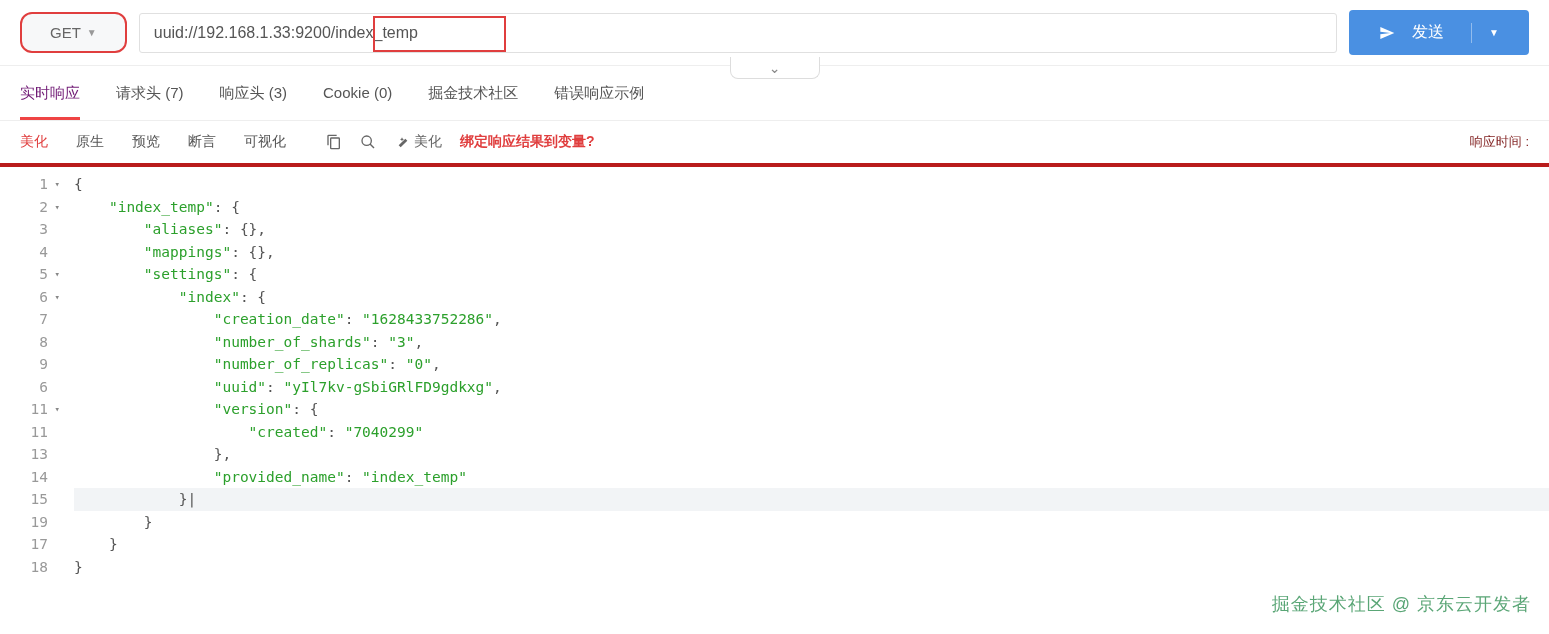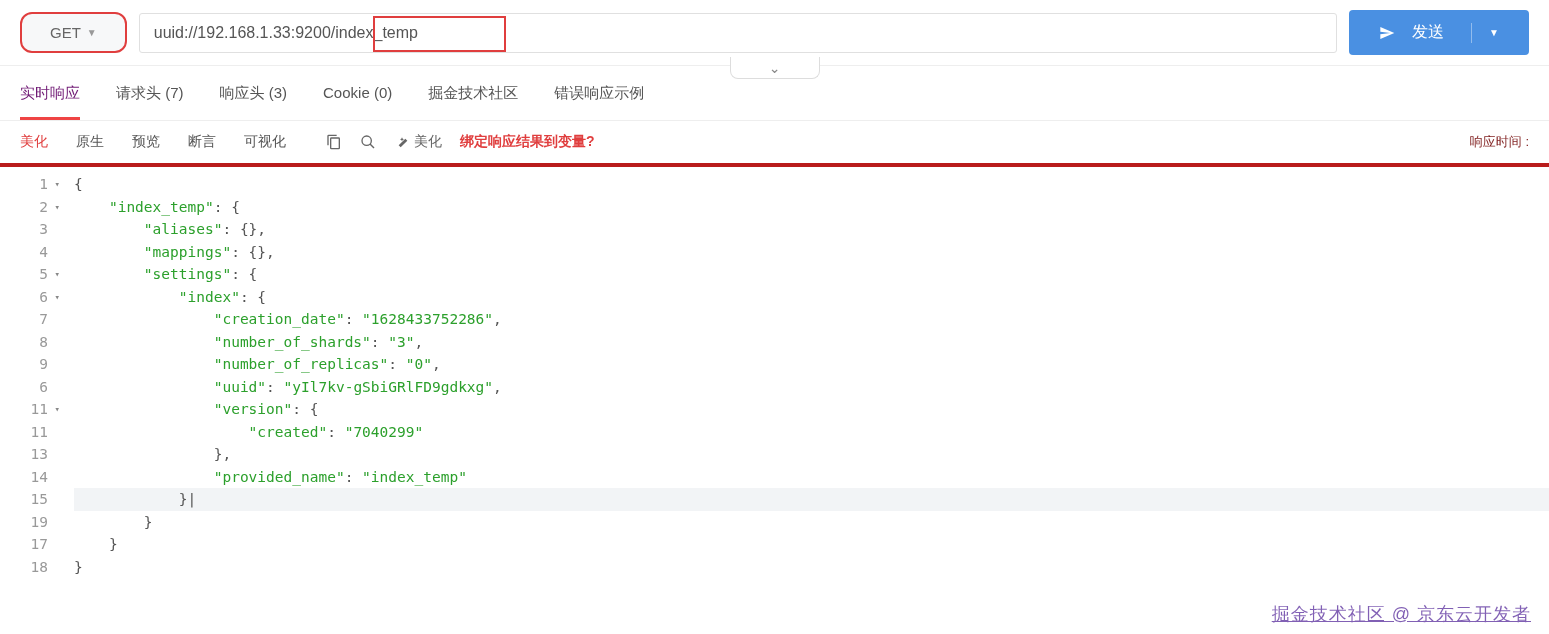--- a/index.html
+++ b/index.html
@@ -147,28 +147,27 @@
     top: 0;
   }
   .code-lines { padding-left: 20px; flex:1; }
   .code-lines .line { white-space: pre; }
   .code-lines .line.hl { background: #f2f4f6; }
   .k { color: #2ca02c; }
   .p { color: #555; }
   .watermark {
     position: fixed;
     right: 18px;
-    bottom: 8px;
-    color: #4c1d95;
+    bottom: 18px;
+    color: #15803d;
     opacity: 0.7;
     font-size: 18px;
     font-family: "Microsoft YaHei", sans-serif;
     pointer-events: none;
     letter-spacing: 1px;
-    text-decoration: underline;
   }
 </style>
 </head>
 <body>
 
 <div class="request-bar">
   <div class="method-btn">
     <span>GET</span>
     <span class="caret">▼</span>
   </div>

